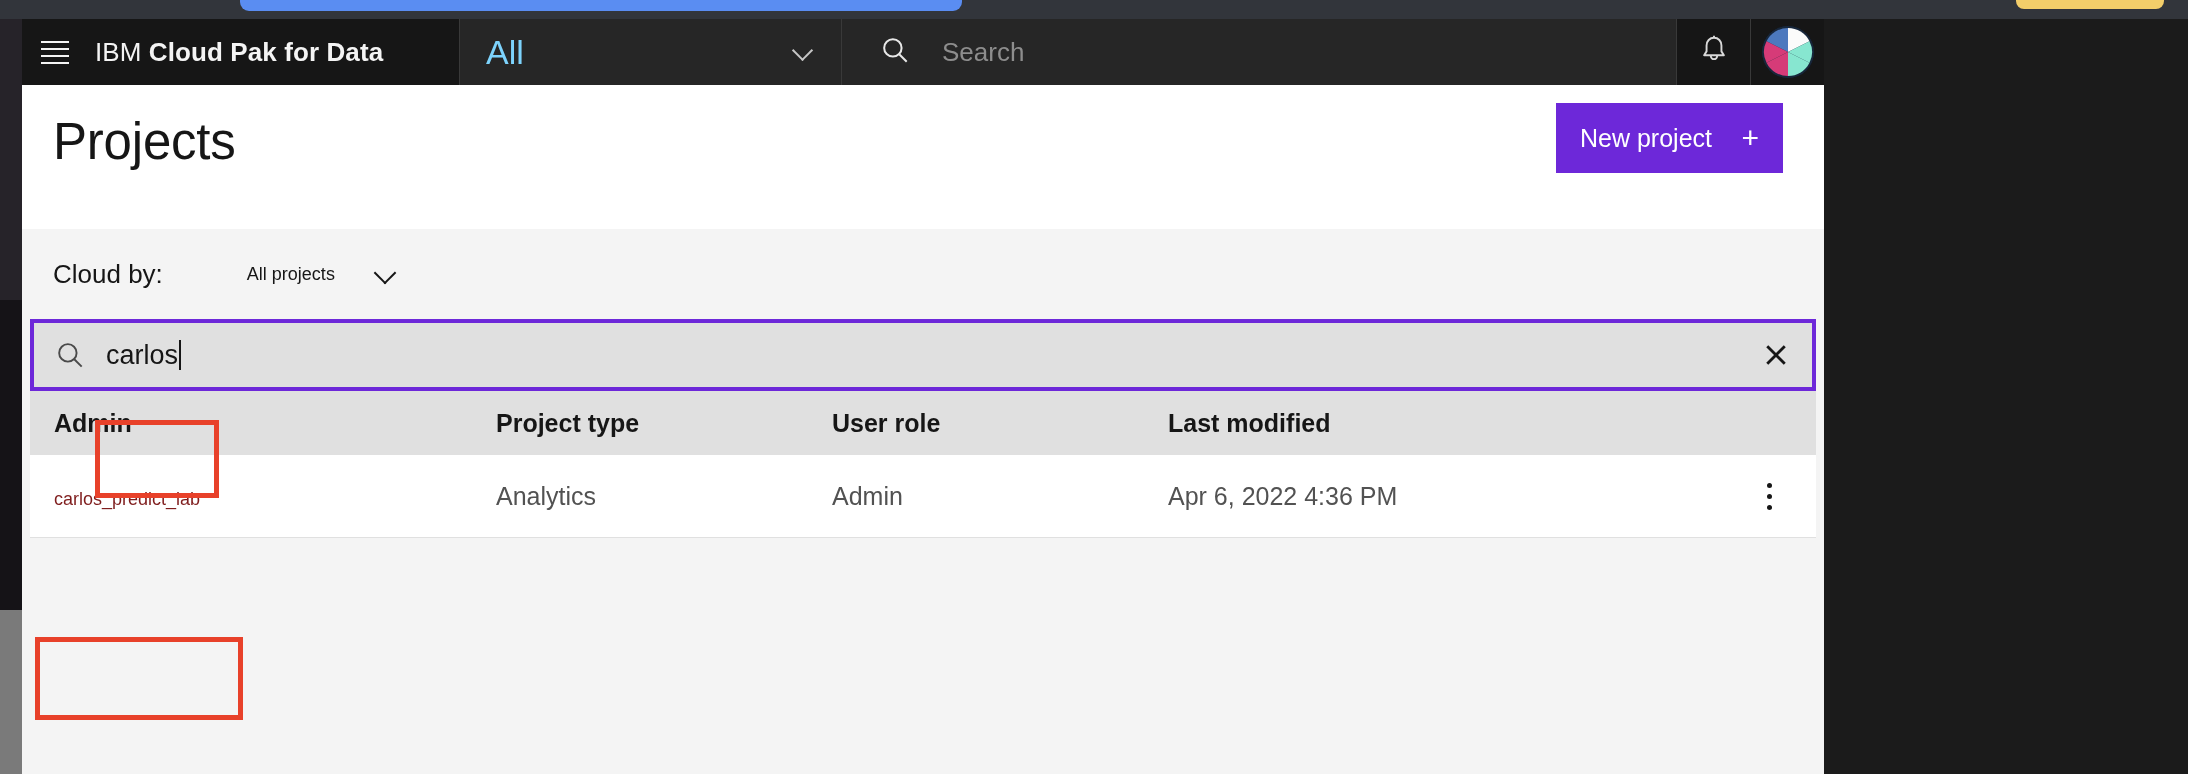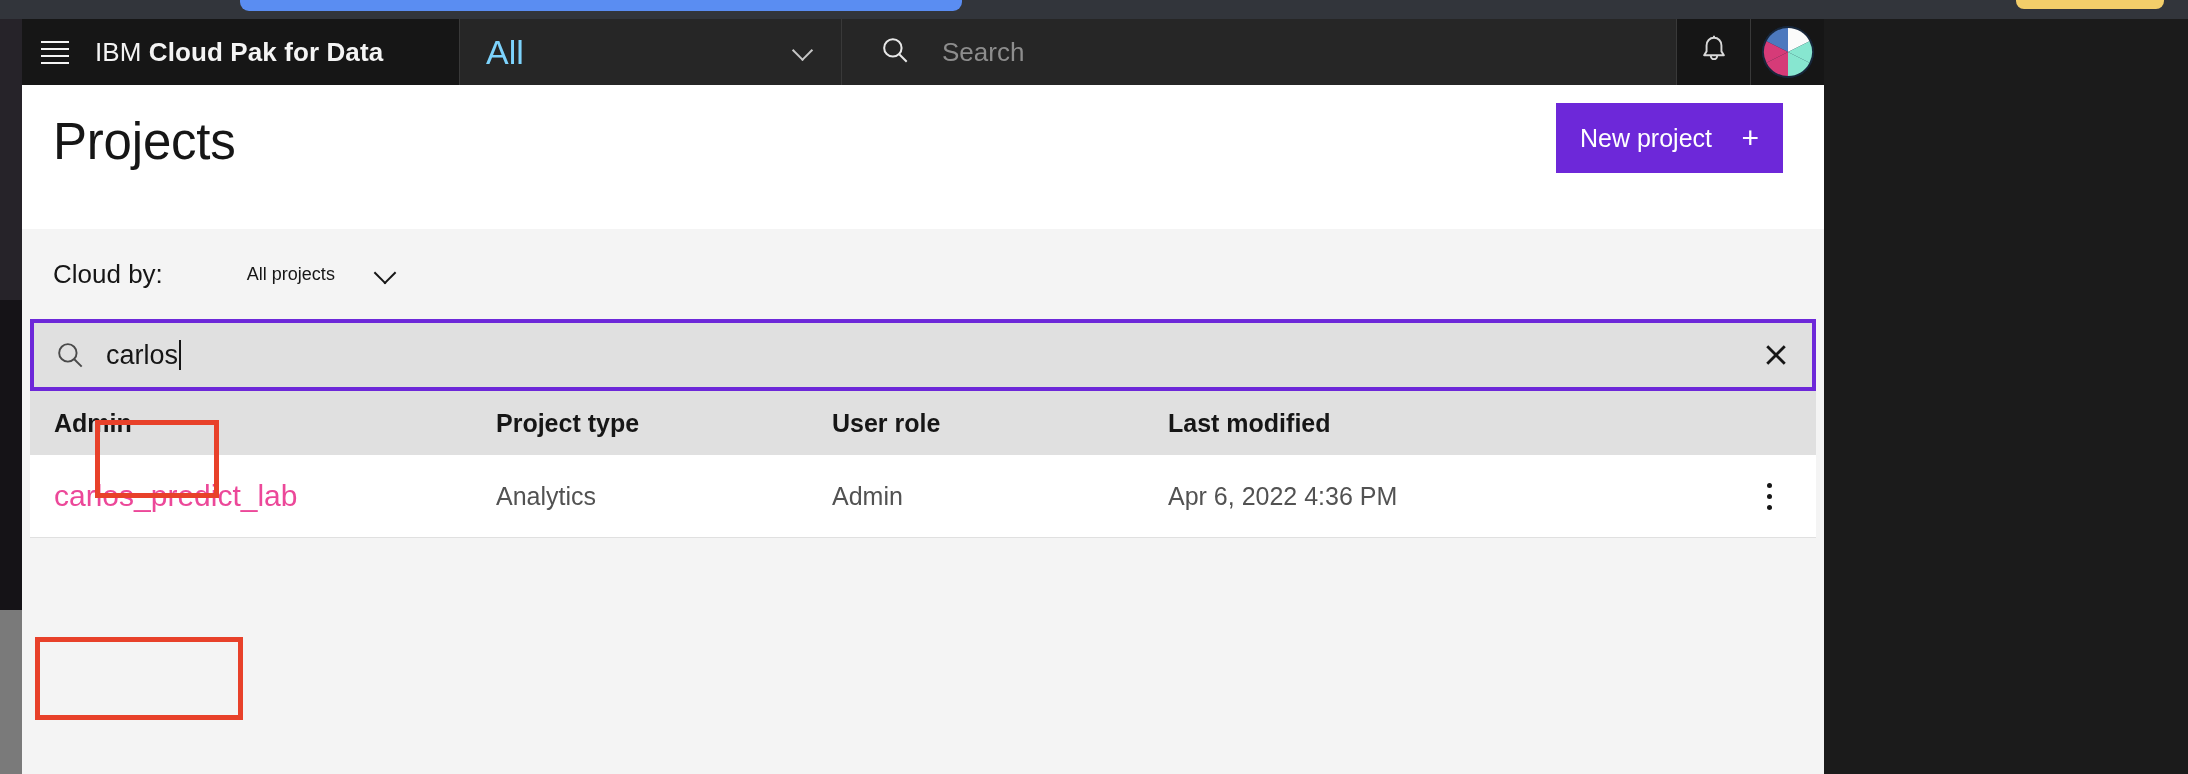--- a/index.html
+++ b/index.html
@@ -317,23 +317,23 @@
     border-bottom: 1px solid #e0e0e0;
     font-size: 25px;
     color: #525252;
   }
   .c-name { flex: 0 0 466px; padding-left: 24px; box-sizing: border-box; }
   .c-type { flex: 0 0 336px; }
   .c-role { flex: 0 0 336px; }
   .c-mod  { flex: 1 1 auto; }
   .c-menu { flex: 0 0 94px; display: flex; align-items: center; justify-content: center; }
   .proj-link {
-    color: #ec4899;
+    color: #7f1d1d;
     text-decoration: none;
-    font-size: 30px;
+    font-size: 18px;
     cursor: pointer;
     margin-top: 14px;
   }
   .kebab {
     width: 6px;
     display: flex;
     flex-direction: column;
     gap: 6px;
     align-items: center;
     cursor: pointer;

